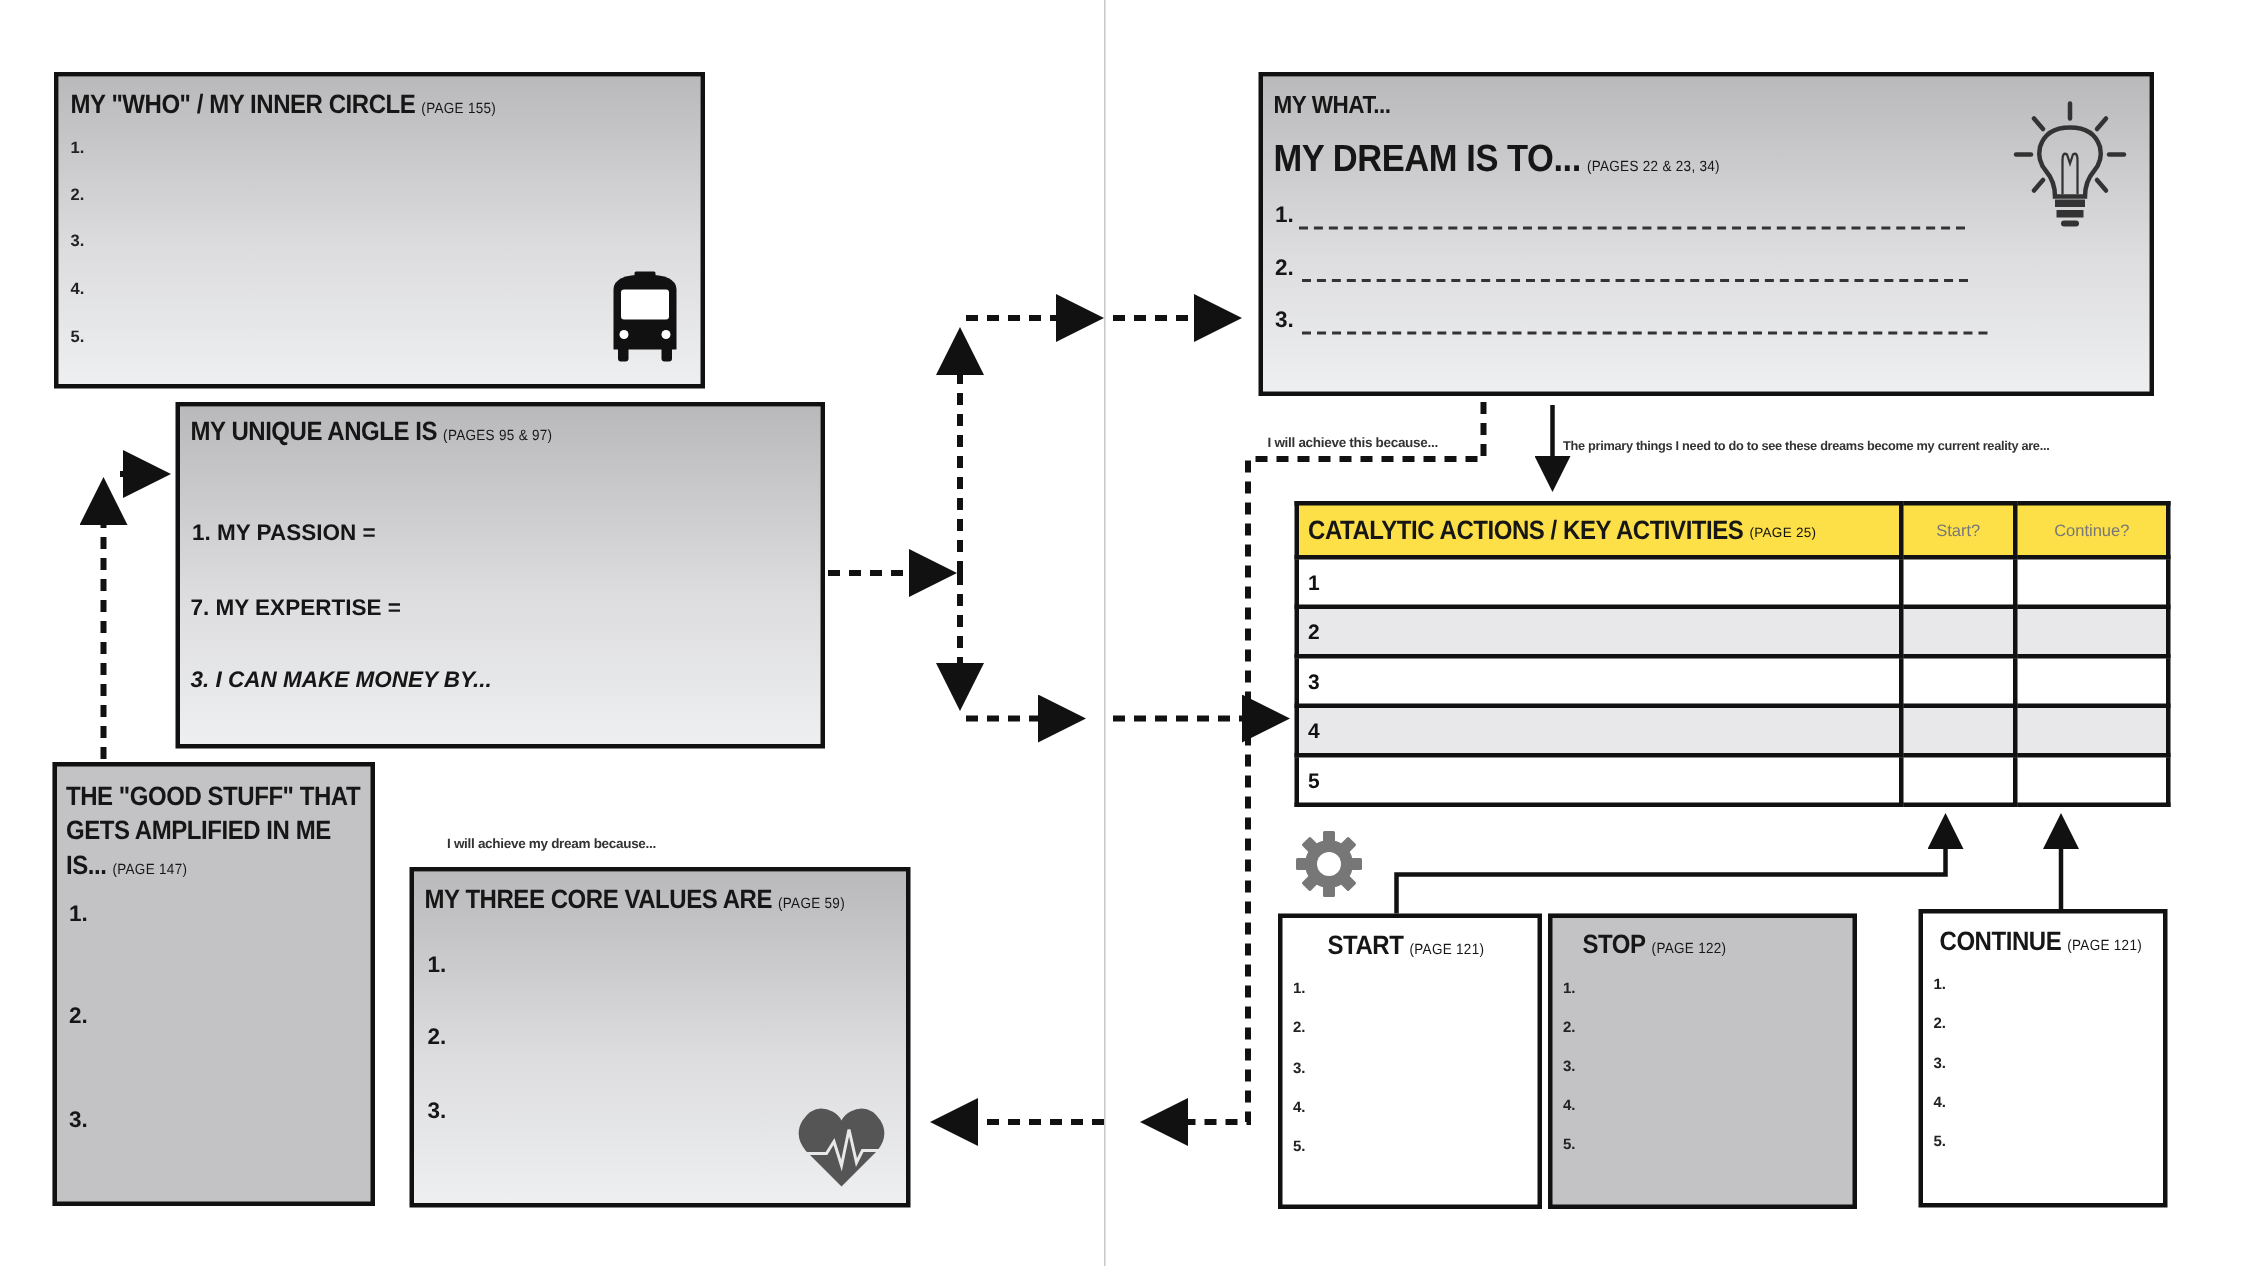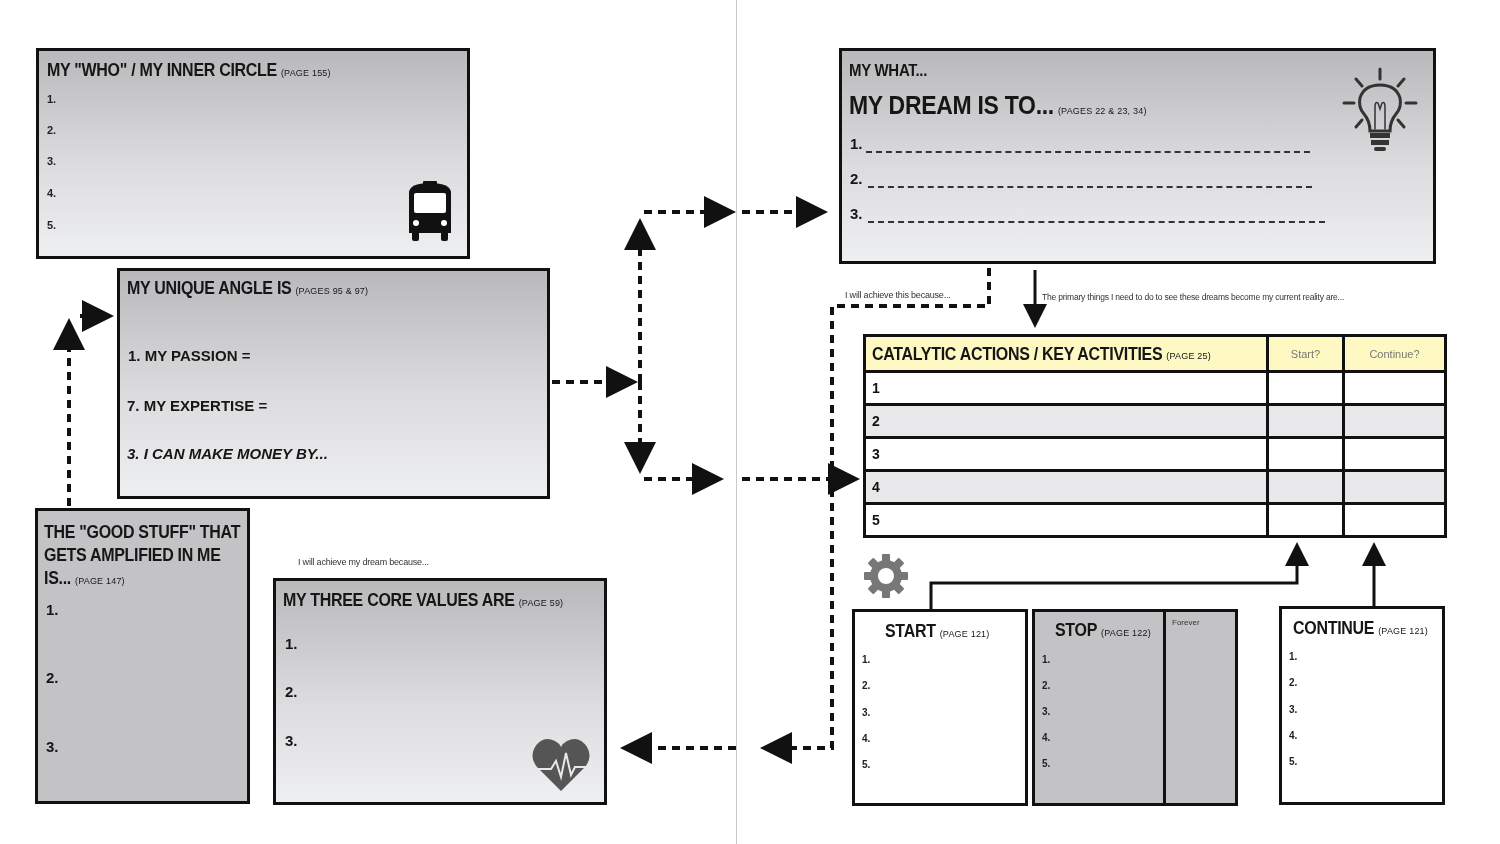--- a/index.html
+++ b/index.html
@@ -18,28 +18,28 @@
   .flat-grey { background: #c3c3c5; }
   .white { background: #ffffff; }
   .title {
     font-family: "Liberation Sans", sans-serif; font-weight: bold;
     font-size: 16px; letter-spacing: -0.3px; transform: scaleY(1.1); transform-origin: left top;
     white-space: nowrap; color: #161616;
   }
   .page-ref { font-size: 9px; font-weight: normal; letter-spacing: 0.2px; margin-left: 4px; }
   .num { position: absolute; font-weight: bold; font-size: 11px; color: #222; }
   .num-lg { position: absolute; font-weight: bold; font-size: 15px; color: #161616; }
-  .caption { position: absolute; font-size: 9px; color: #333; white-space: nowrap; letter-spacing: -0.2px; }
+  .caption { position: absolute; font-size: 9px; color: #333; white-space: nowrap; letter-spacing: -0.2px; font-weight: bold; }
   svg.overlay { position: absolute; left: 0; top: 0; width: 1500px; height: 844px; pointer-events: none; }
   .icon { position: absolute; }
   table.actions { border-collapse: collapse; width: 100%; height: 100%; }
   table.actions td { border: 3px solid #111; padding: 0 6px; font-weight: bold; font-size: 14px; }
   table.actions tr:nth-child(odd) td { background: #e8e8ea; }
   table.actions tr:nth-child(even) td { background: #ffffff; }
-  table.actions tr.hdr td { background: #fef9c3; }
+  table.actions tr.hdr td { background: #fde047; }
   .colhdr { font-weight: normal !important; font-size: 11px !important; color: #777; text-align: center; }
   .sub { position: absolute; top: 0; bottom: 0; border-left: 3px solid #111; }
   .sub-label { font-size: 8px; color: #333; padding: 6px 3px 0 6px; line-height: 10px; }
 </style>
 </head>
 <body>
 
 <div class="divider"></div>
 
 <div class="box grad" style="left:36px;top:48px;width:434px;height:211px;">
@@ -204,23 +204,20 @@
 
 <div class="box flat-grey" style="left:1032px;top:609px;width:206px;height:197px;">
   <div class="title" style="position:absolute;left:20px;top:9px;">
     <span>STOP</span><span class="page-ref">(PAGE 122)</span>
   </div>
   <span class="num" style="left:7px;top:42px;font-size:10px;">1.</span>
   <span class="num" style="left:7px;top:68px;font-size:10px;">2.</span>
   <span class="num" style="left:7px;top:94px;font-size:10px;">3.</span>
   <span class="num" style="left:7px;top:120px;font-size:10px;">4.</span>
   <span class="num" style="left:7px;top:146px;font-size:10px;">5.</span>
-  <div class="sub" style="left:128px;width:40px;">
-    <div class="sub-label">Forever</div>
-  </div>
 </div>
 
 <div class="box white" style="left:1279px;top:606px;width:166px;height:199px;">
   <div class="title" style="position:absolute;left:11px;top:10px;">
     <span>CONTINUE</span><span class="page-ref">(PAGE 121)</span>
   </div>
   <span class="num" style="left:7px;top:42px;font-size:10px;">1.</span>
   <span class="num" style="left:7px;top:68px;font-size:10px;">2.</span>
   <span class="num" style="left:7px;top:95px;font-size:10px;">3.</span>
   <span class="num" style="left:7px;top:121px;font-size:10px;">4.</span>

